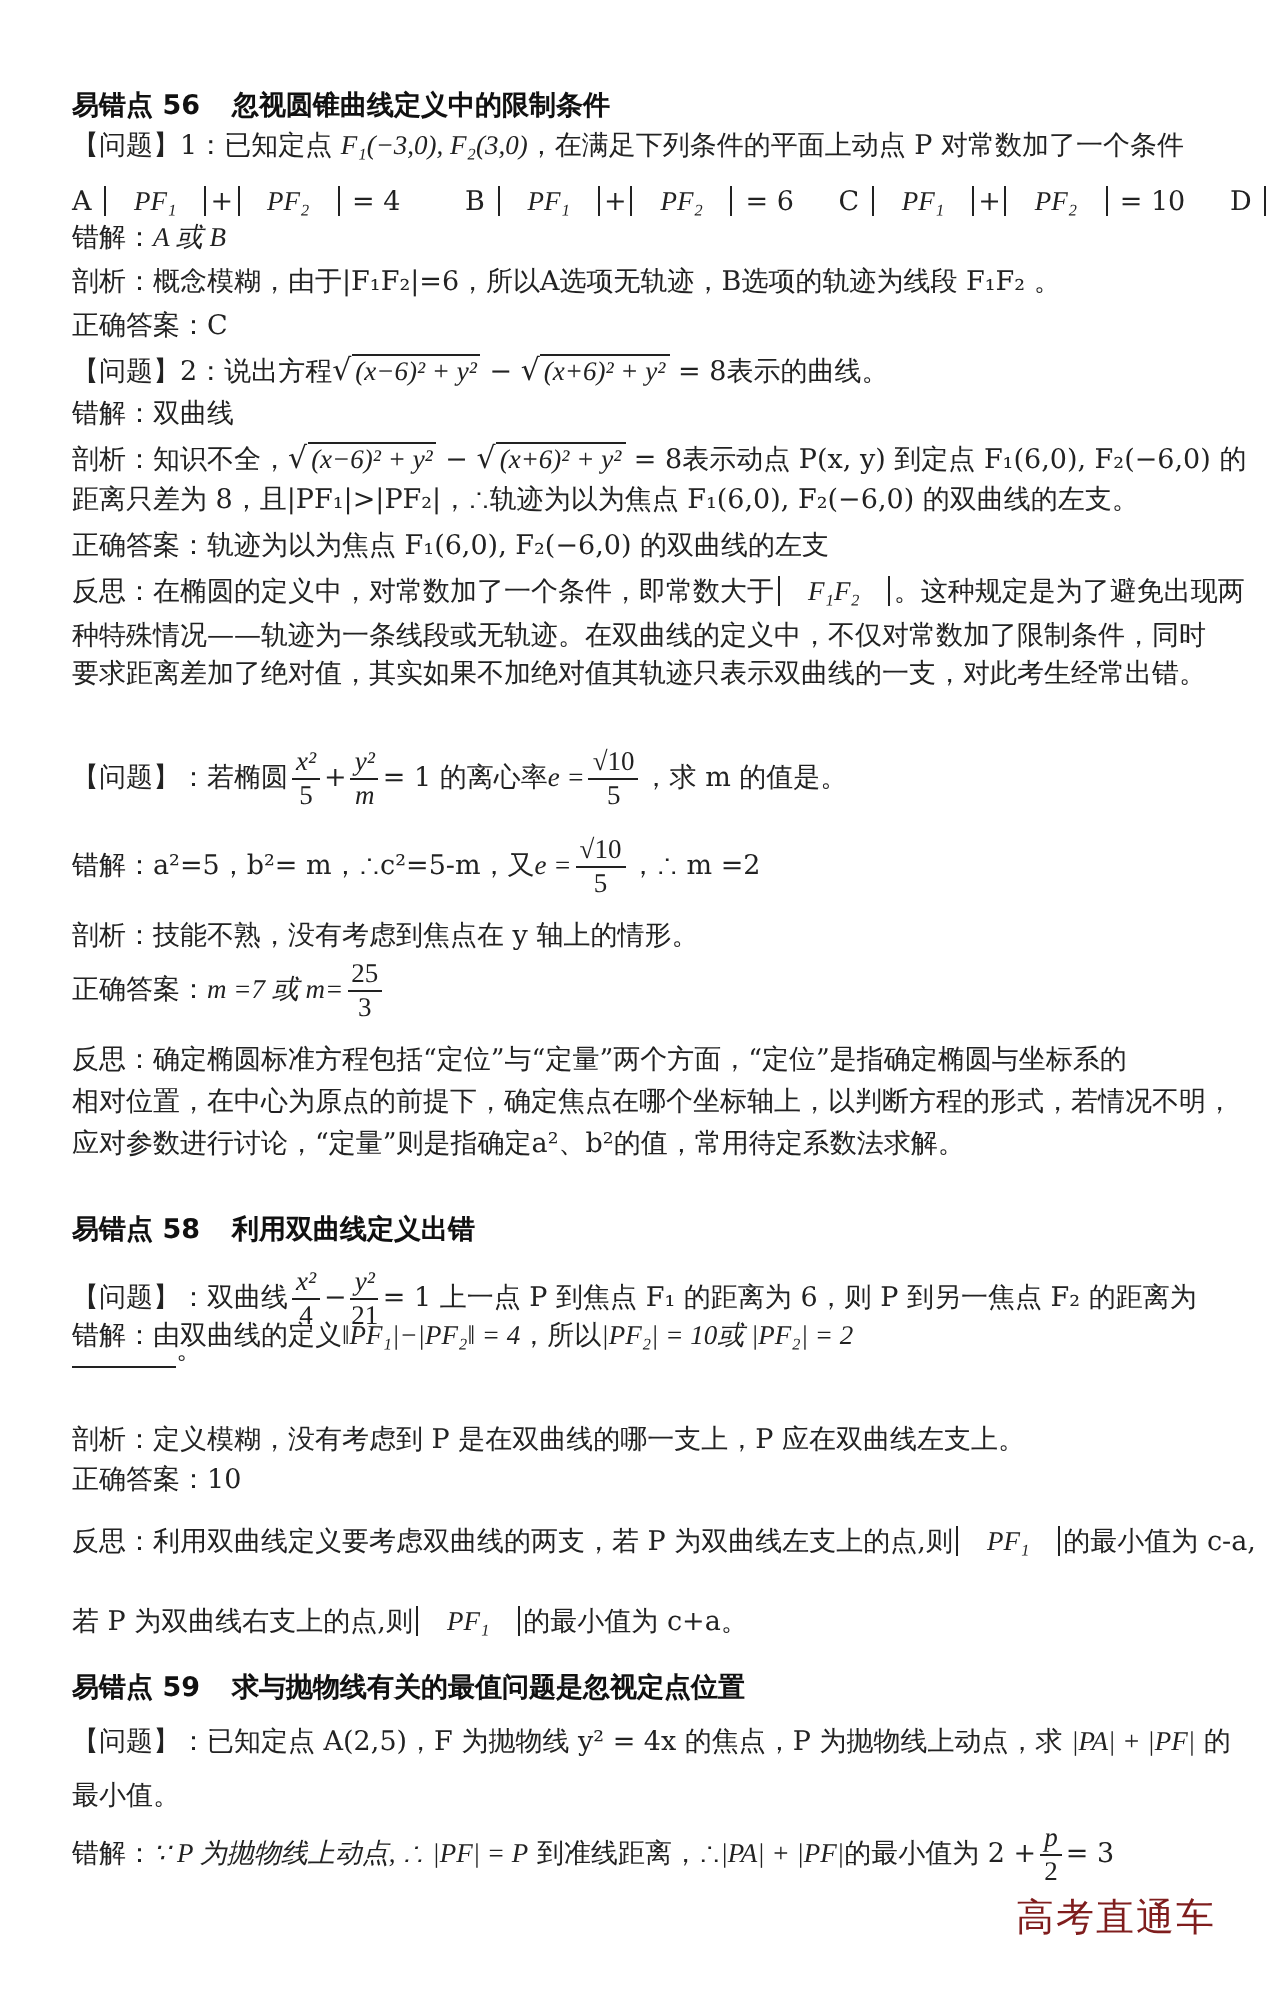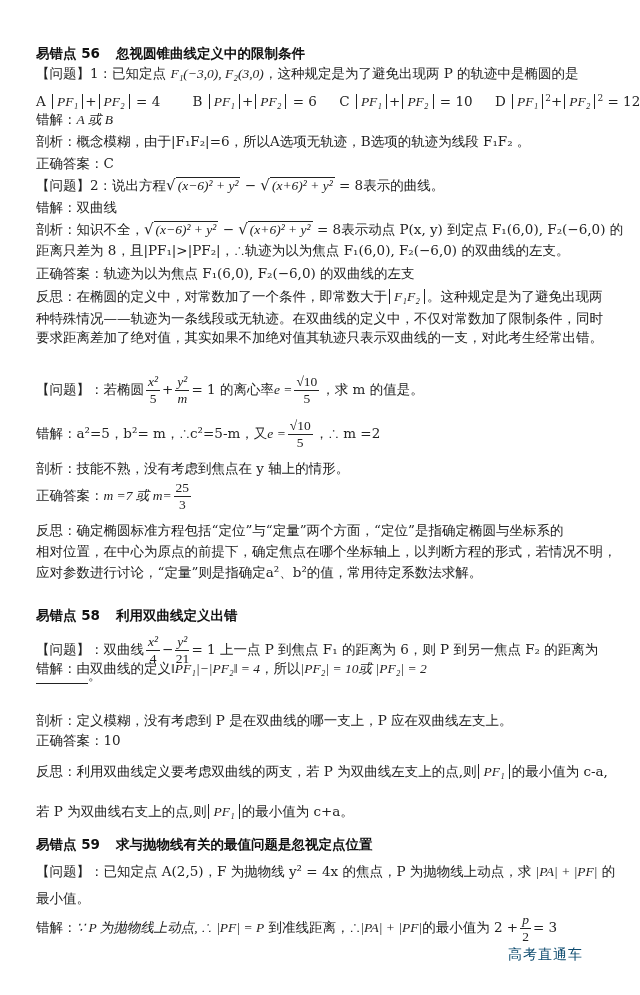--- a/index.html
+++ b/index.html
@@ -6,44 +6,44 @@
   body {
     width: 640px; height: 995px; position: relative; overflow: hidden;
     font-family: "DejaVu Serif", "Liberation Serif", serif;
     color: #222; font-size: 13.5px;
   }
   .page { position: absolute; left: 0; top: 0; width: 640px; height: 983px; }
   .line { position: absolute; left: 36px; white-space: nowrap; line-height: 18px; }
   .h { font-family: "DejaVu Sans", "Liberation Sans", sans-serif; font-weight: bold; font-size: 13.5px; color: #111; }
   .h .sp { display: inline-block; width: 16px; }
   .m { font-style: italic; font-family: "Liberation Serif", "DejaVu Serif", serif; }
-  .abs { border-left: 1.2px solid #222; border-right: 1.2px solid #222; padding: 0 4px; margin: 0 2px; }
+  .abs { border-left: 1.2px solid #222; border-right: 1.2px solid #222; padding: 0 14px; margin: 0 2px; }
   .frac { display: inline-block; vertical-align: middle; text-align: center; font-family: "Liberation Serif", serif; margin: 0 2px; }
   .frac .n { display: block; border-bottom: 1px solid #222; padding: 0 2px; line-height: 16px; }
   .frac .d { display: block; line-height: 16px; }
   .sqrt { border-top: 1px solid #222; padding: 0 2px; }
   .sq { font-size: 15px; }
   sub, sup { font-size: 9px; }
   .watermark {
     position: absolute; left: 508px; top: 946px;
     font-family: Liberation Serif, serif;
-    font-size: 14px; color: #0c4a6e; letter-spacing: 1px;
+    font-size: 19px; color: #7f1d1d; letter-spacing: 1px;
   }
   .blank { display: inline-block; width: 52px; border-bottom: 1px solid #222; height: 14px; vertical-align: bottom; }
 </style>
 </head>
 <body>
 
 <div class="page">
 
   <div class="line h" style="top:44px">
     <span>易错点 56</span><span class="sp"></span><span>忽视圆锥曲线定义中的限制条件</span>
   </div>
   <div class="line" style="top:64px">
-    <span>【问题】1：</span><span>已知定点</span> <span class="m">F₁(−3,0), F₂(3,0)</span><span>，这种规定是为了避免出现两 P 的轨迹中是椭圆的是</span>
+    <span>【问题】1：</span><span>已知定点</span> <span class="m">F₁(−3,0), F₂(3,0)</span><span>，在满足下列条件的平面上动点 P 对常数加了一个条件</span>
   </div>
   <div class="line" style="top:88px">
     <span style="margin-right:28px"><span>A</span> <span class="abs m">PF₁</span>+<span class="abs m">PF₂</span> <span>= 4</span></span>
     <span style="margin-right:18px"><span>B</span> <span class="abs m">PF₁</span>+<span class="abs m">PF₂</span> <span>= 6</span></span>
     <span style="margin-right:18px"><span>C</span> <span class="abs m">PF₁</span>+<span class="abs m">PF₂</span> <span>= 10</span></span>
     <span><span>D</span> <span class="abs m">PF₁</span><sup>2</sup>+<span class="abs m">PF₂</span><sup>2</sup> <span>= 12</span></span>
   </div>
   <div class="line" style="top:110px">
     <span>错解：</span><span class="m">A 或 B</span>
   </div>

